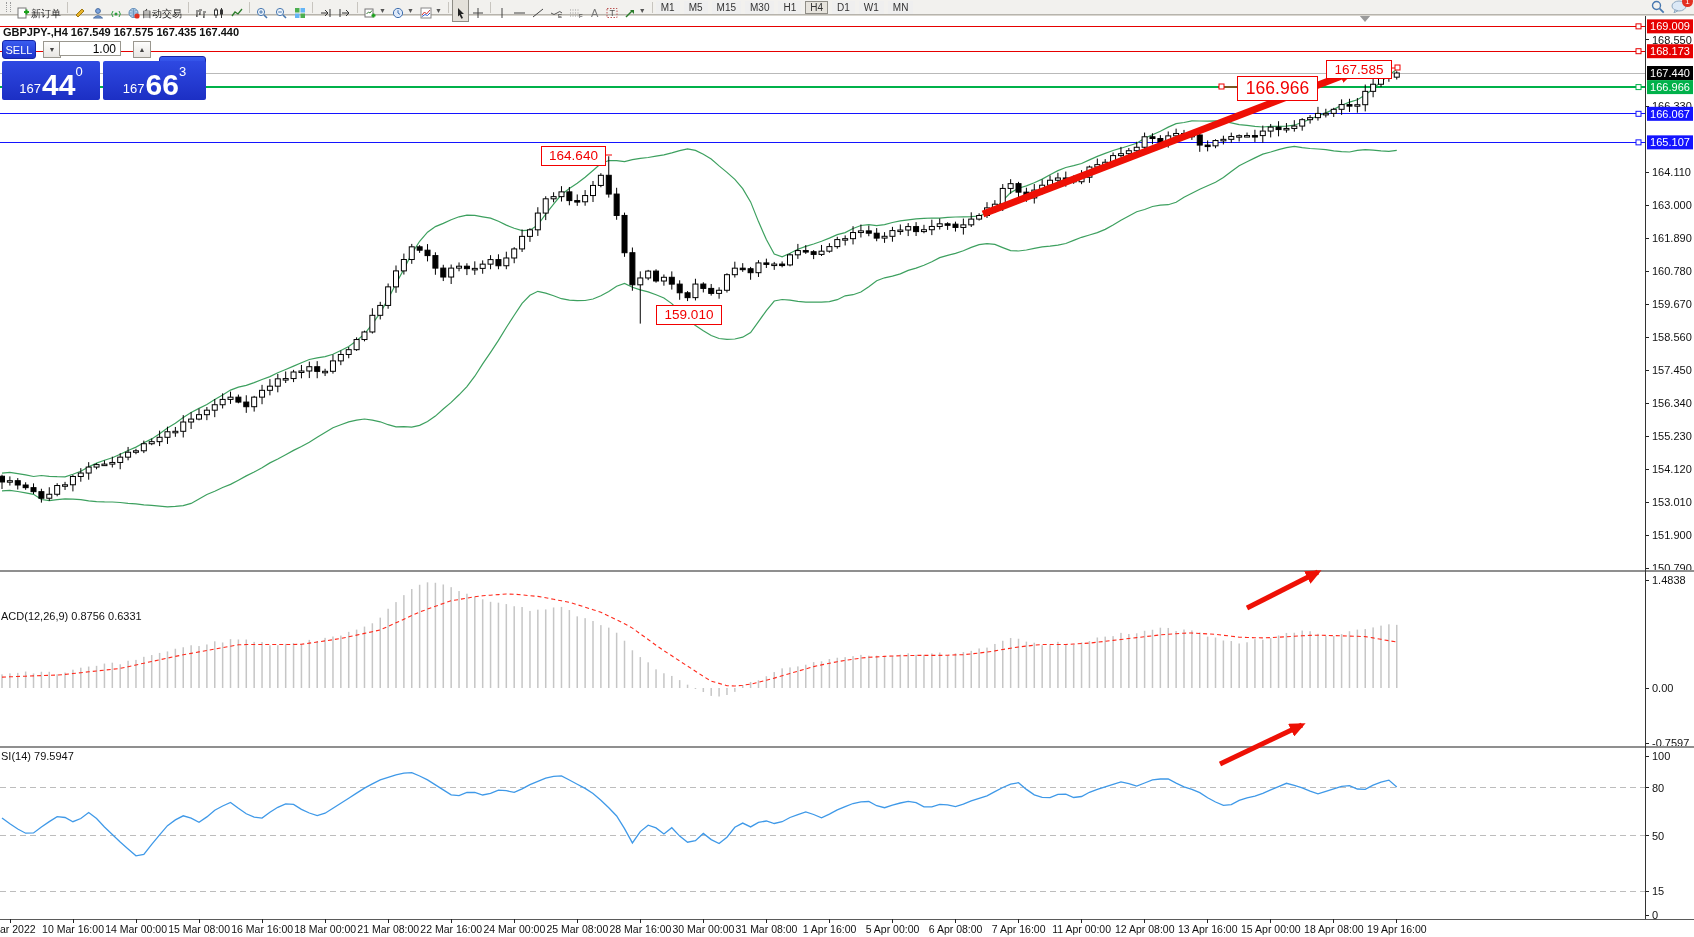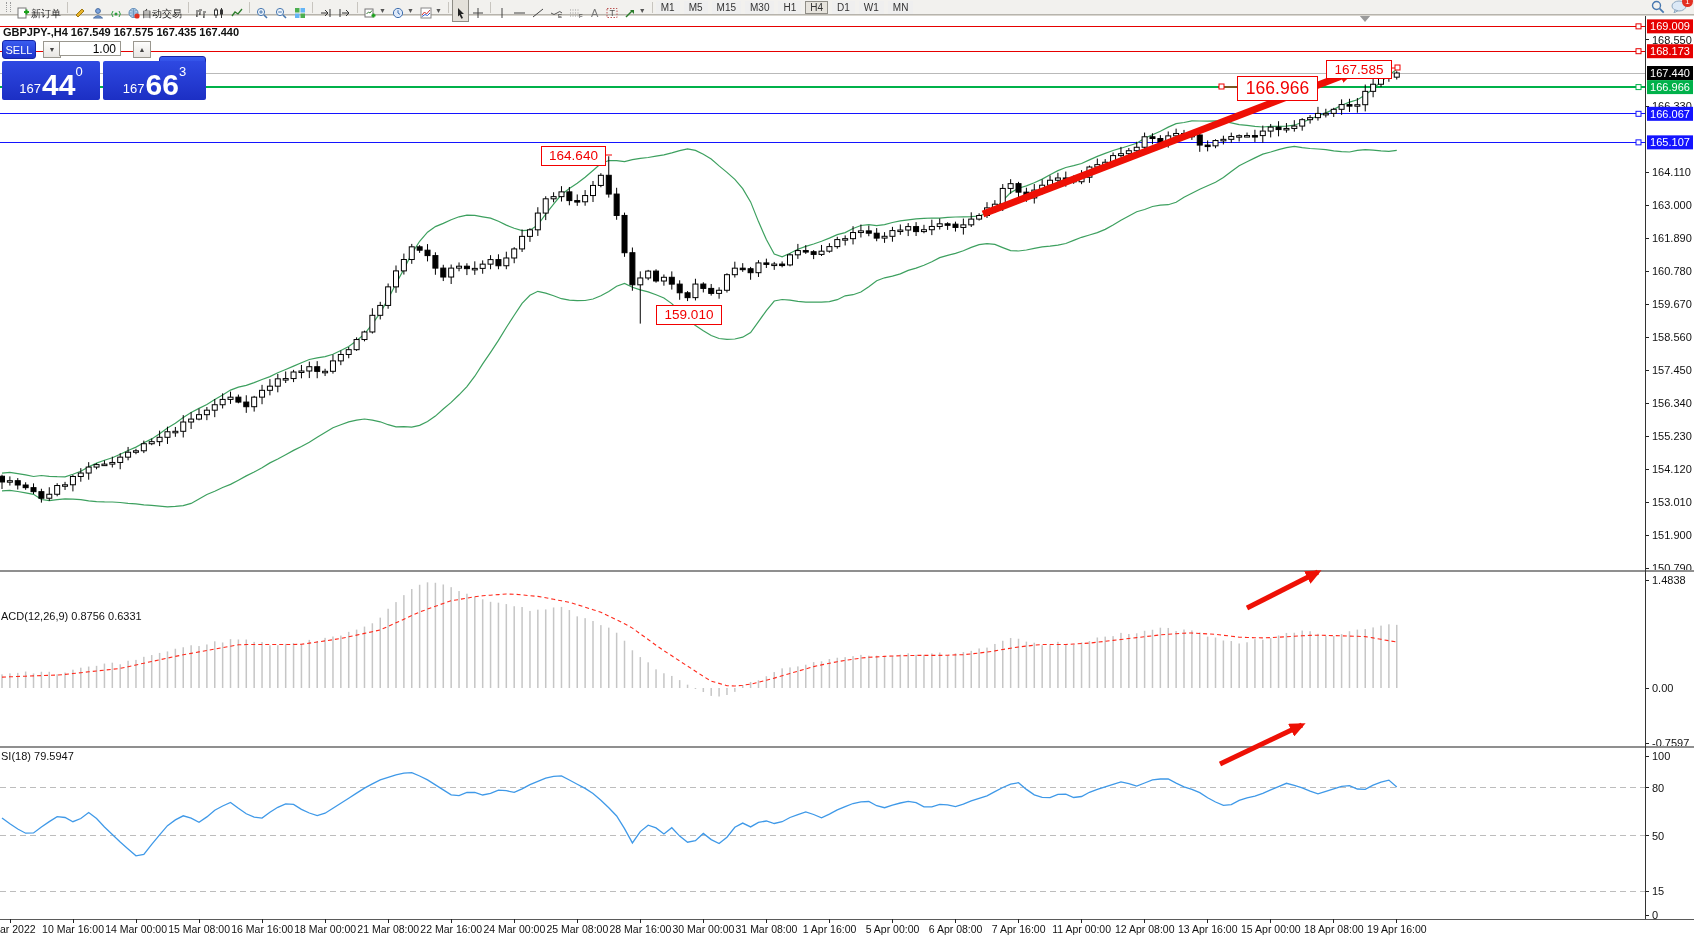--- a/index.html
+++ b/index.html
@@ -937,20 +937,20 @@
       <span class="op-sup">0</span>
     </div>
     <div class="op-price" style="left:101px;top:22px;width:103px;height:36px;">
       <span class="op-sm">167</span>
       <span class="op-big">66</span>
       <span class="op-sup">3</span>
     </div>
   </div>
 
   <div class="panel-label" style="left:1px;top:586px;margin-top:24px;">ACD(12,26,9) 0.8756 0.6331</div>
-  <div class="panel-label" style="left:1px;top:750px;">SI(18) 79.5947</div>
+  <div class="panel-label" style="left:1px;top:750px;">SI(14) 79.5947</div>
   <div id="annos">
       <div class="anno" style="left: 541px; top: 146px; width: 63px; height: 18px; font-size: 13.5px;">164.640</div>
       <div class="anno" style="left: 612px; top: 305px; width: 64px; height: 18px; font-size: 13.5px; margin-left: 44px;">159.010</div>
       <div class="anno" style="left: 1237px; top: 76px; width: 79px; height: 23px; font-size: 17.5px;">166.966</div>
       <div class="anno" style="left: 1326px; top: 60px; width: 64px; height: 17px; font-size: 13.5px;">167.585</div>
     </div>
 </div>
 
 </body></html>

